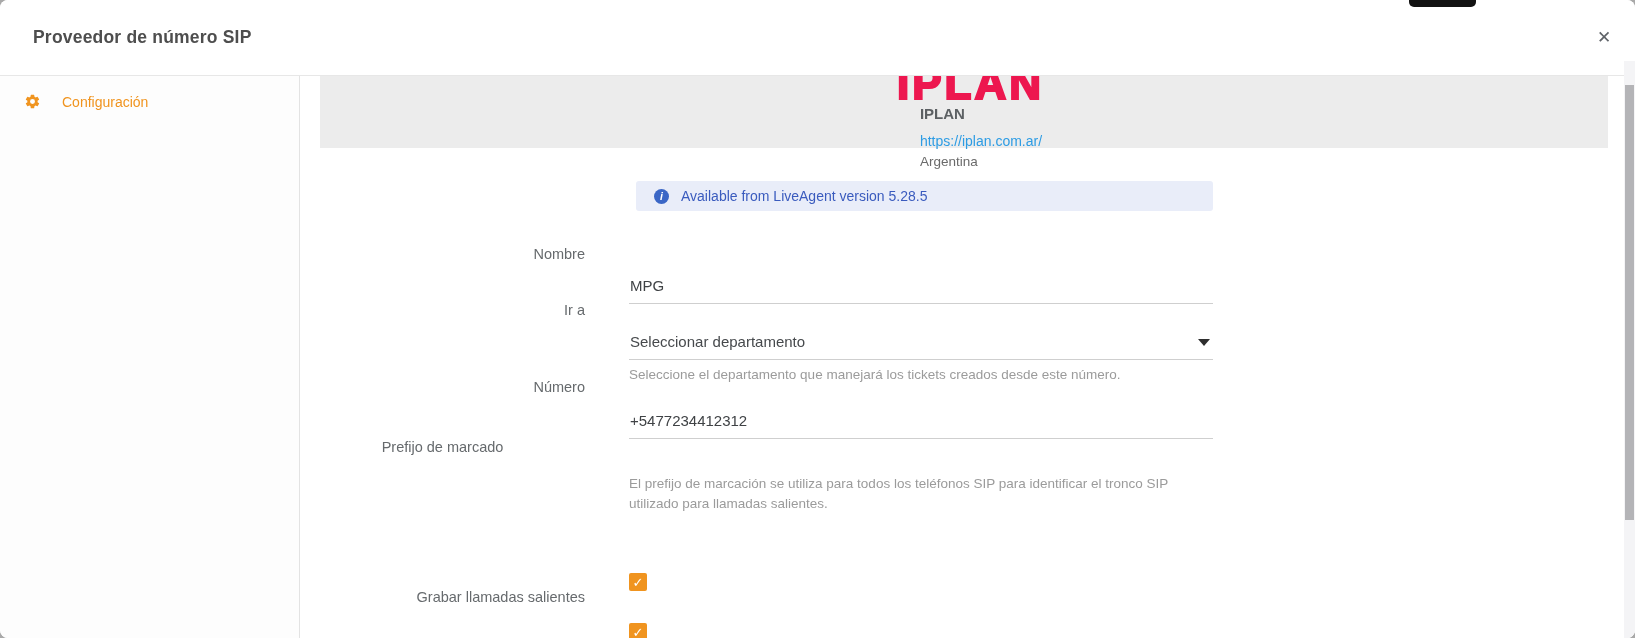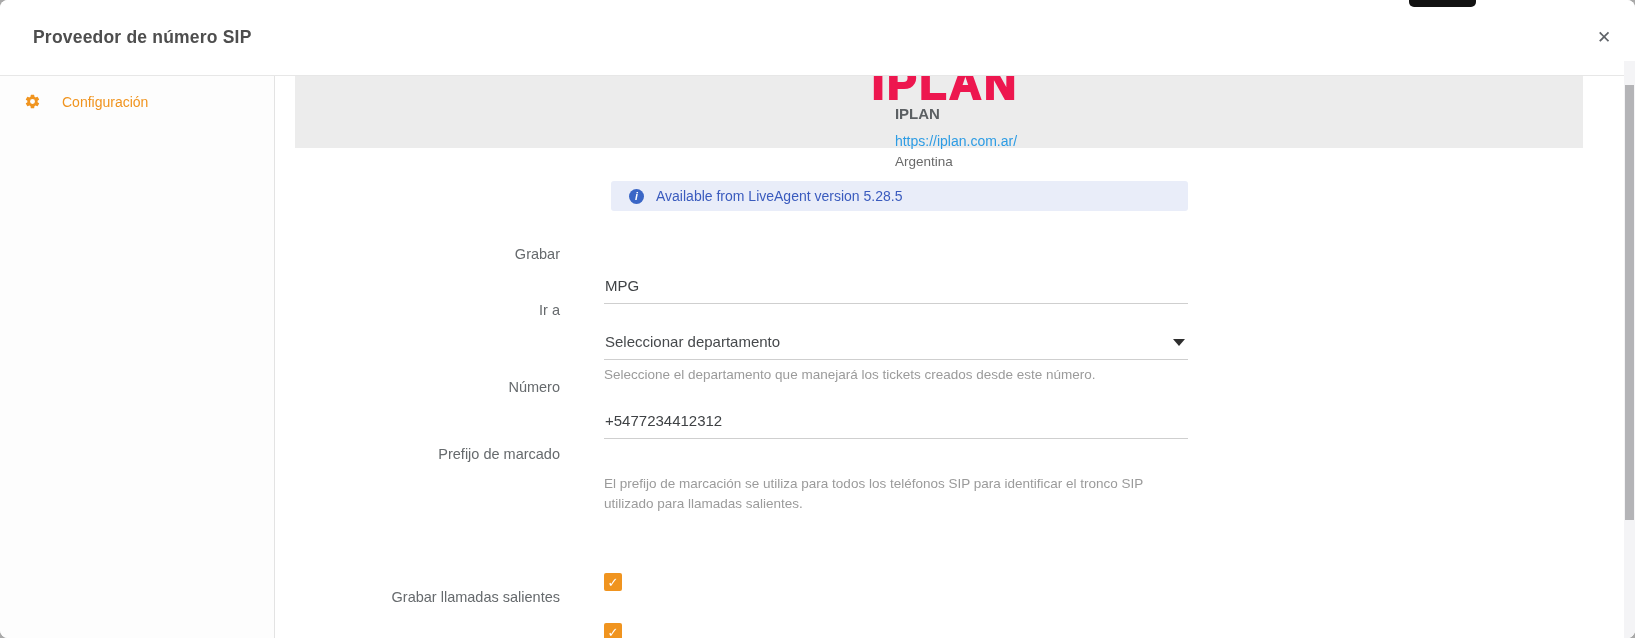--- a/index.html
+++ b/index.html
@@ -38,21 +38,21 @@
   .black-notch {
     position: absolute; left: 1409px; top: 0; width: 67px; height: 7px;
     background: #121212; border-radius: 0 0 5px 5px; z-index: 9;
   }
   
   .body-wrap {
     position: absolute; left: 0; top: 60px; right: 0; bottom: 0;
     display: flex;
   }
   .sidebar {
-    width: 275px; flex: none;
+    width: 300px; flex: none;
     background: #fdfdfd;
     border-right: 1px solid #e3e3e3;
     padding-top: 33px;
   }
   .sidebar-item {
     display: flex; align-items: center;
     padding-left: 24px;
     cursor: pointer;
   }
   .sidebar-item .icon { width: 17px; height: 17px; flex: none; display: flex; }
@@ -183,21 +183,21 @@
           <div class="provider-country">Argentina</div>
         </div>
       </div>
 
       <div class="alert">
         <span class="info-icon">i</span>
         <span class="alert-text">Available from LiveAgent version 5.28.5</span>
       </div>
 
       <div class="row" style="top:181px; right:0; height:40px;">
-        <div class="row-label" style="top:5px;">Grabar</div>
+        <div class="row-label" style="top:5px;">Nombre</div>
         <div class="row-control" style="top:0;">
           <input class="line-input" type="text" value="MPG" style="">
         </div>
       </div>
 
       <div class="row" style="top:237px; right:0; height:60px;">
         <div class="row-label" style="top:5px;">Ir a</div>
         <div class="row-control" style="top:0;">
           <div class="select-box">
             <span>Seleccionar departamento</span>
@@ -208,21 +208,21 @@
       </div>
 
       <div class="row" style="top:316px; right:0; height:40px;">
         <div class="row-label" style="top:3px;">Número</div>
         <div class="row-control" style="top:0;">
           <input class="line-input" type="text" value="+5477234412312" style="">
         </div>
       </div>
 
       <div class="row" style="top:373px; right:0; height:80px;">
-        <div class="row-label" style="top:13px;">Prefijo de marcado</div>
+        <div class="row-label" style="top:6px;text-align:center;">Prefijo de marcado</div>
         <div class="row-control" style="top:0;">
           <div class="helper wrap">El prefijo de marcación se utiliza para todos los teléfonos SIP para identificar el tronco SIP utilizado para llamadas salientes.</div>
         </div>
       </div>
 
       <div class="row" style="top:477px; right:0; height:20px;">
         <div class="row-control" style="top:0;">
           <div class="checkbox">
             <span>✓</span>
           </div>

